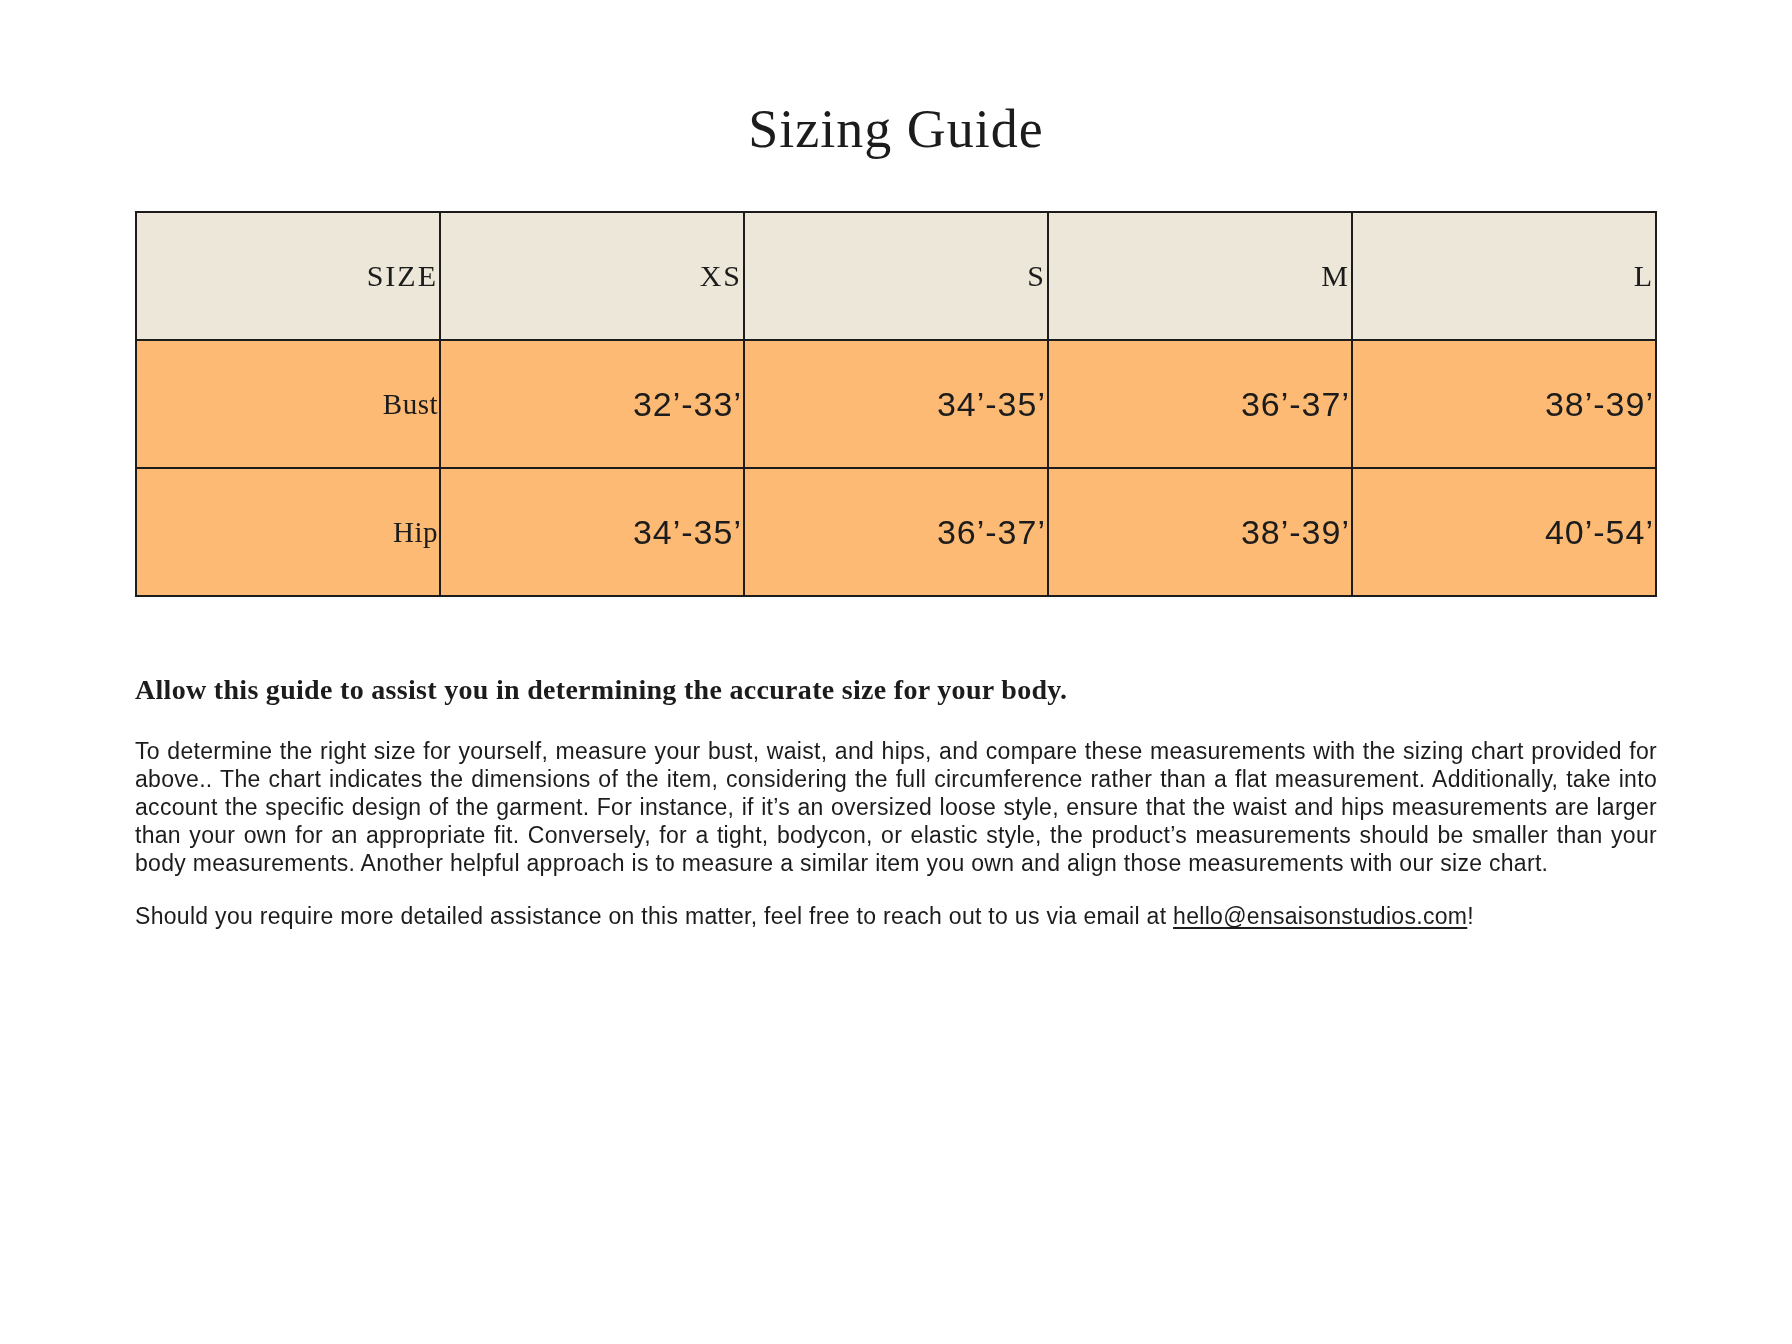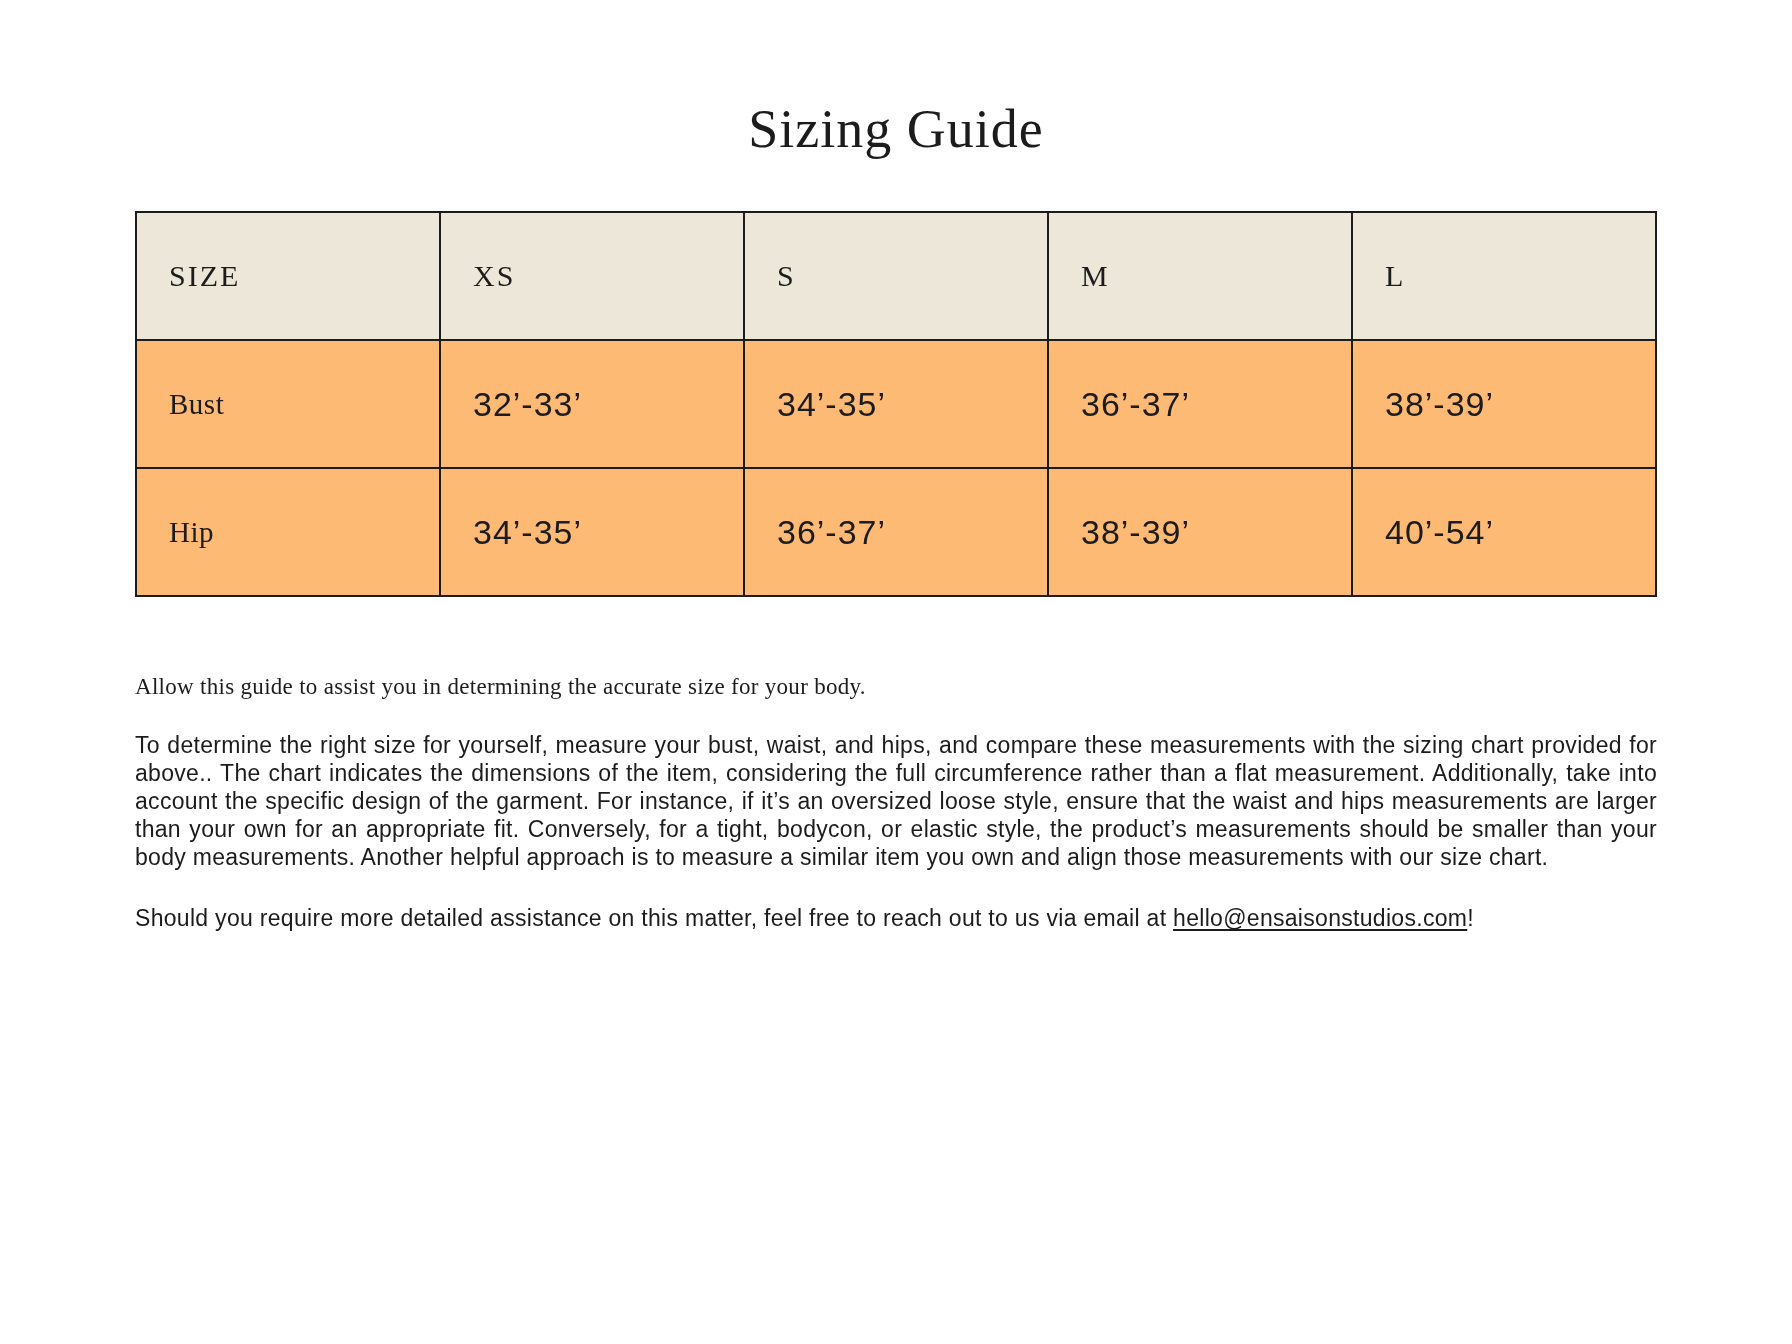--- a/index.html
+++ b/index.html
@@ -31,21 +31,21 @@
   }
   table.size-chart {
     margin-top: 52px;
     width: 100%;
     border-collapse: collapse;
     table-layout: fixed;
   }
   table.size-chart th,
   table.size-chart td {
     border: 2px solid #1c1c1c;
-    text-align: left;
+    text-align: right;
     vertical-align: middle;
     padding-left: 32px;
   }
   table.size-chart thead th {
     background: #ece7d8;
     height: 128px;
     font-family: "Liberation Serif", serif;
     font-weight: 400;
     font-size: 30px;
     letter-spacing: 2px;
@@ -59,37 +59,37 @@
     font-size: 29px;
     letter-spacing: 0.5px;
   }
   td.measure {
     font-family: "Liberation Sans", sans-serif;
     font-size: 34px;
     letter-spacing: 1px;
   }
   .subheading {
     font-family: "Liberation Serif", serif;
-    font-weight: 400;
-    font-size: 23px;
+    font-weight: 700;
+    font-size: 28px;
     letter-spacing: 0.3px;
     margin: 76px 0 0 0;
     line-height: 1.2;
   }
   .body-text {
     font-size: 23px;
     line-height: 28px;
     letter-spacing: 0.3px;
     margin: 30px 0 0 0;
   }
   .justified {
     text-align: justify;
   }
   .contact-line {
-    margin-top: 33px;
+    margin-top: 25px;
   }
   a.email-link {
     color: inherit;
     text-decoration: underline;
     text-underline-offset: 3px;
     cursor: pointer;
   }
 </style>
 </head>
 <body>

